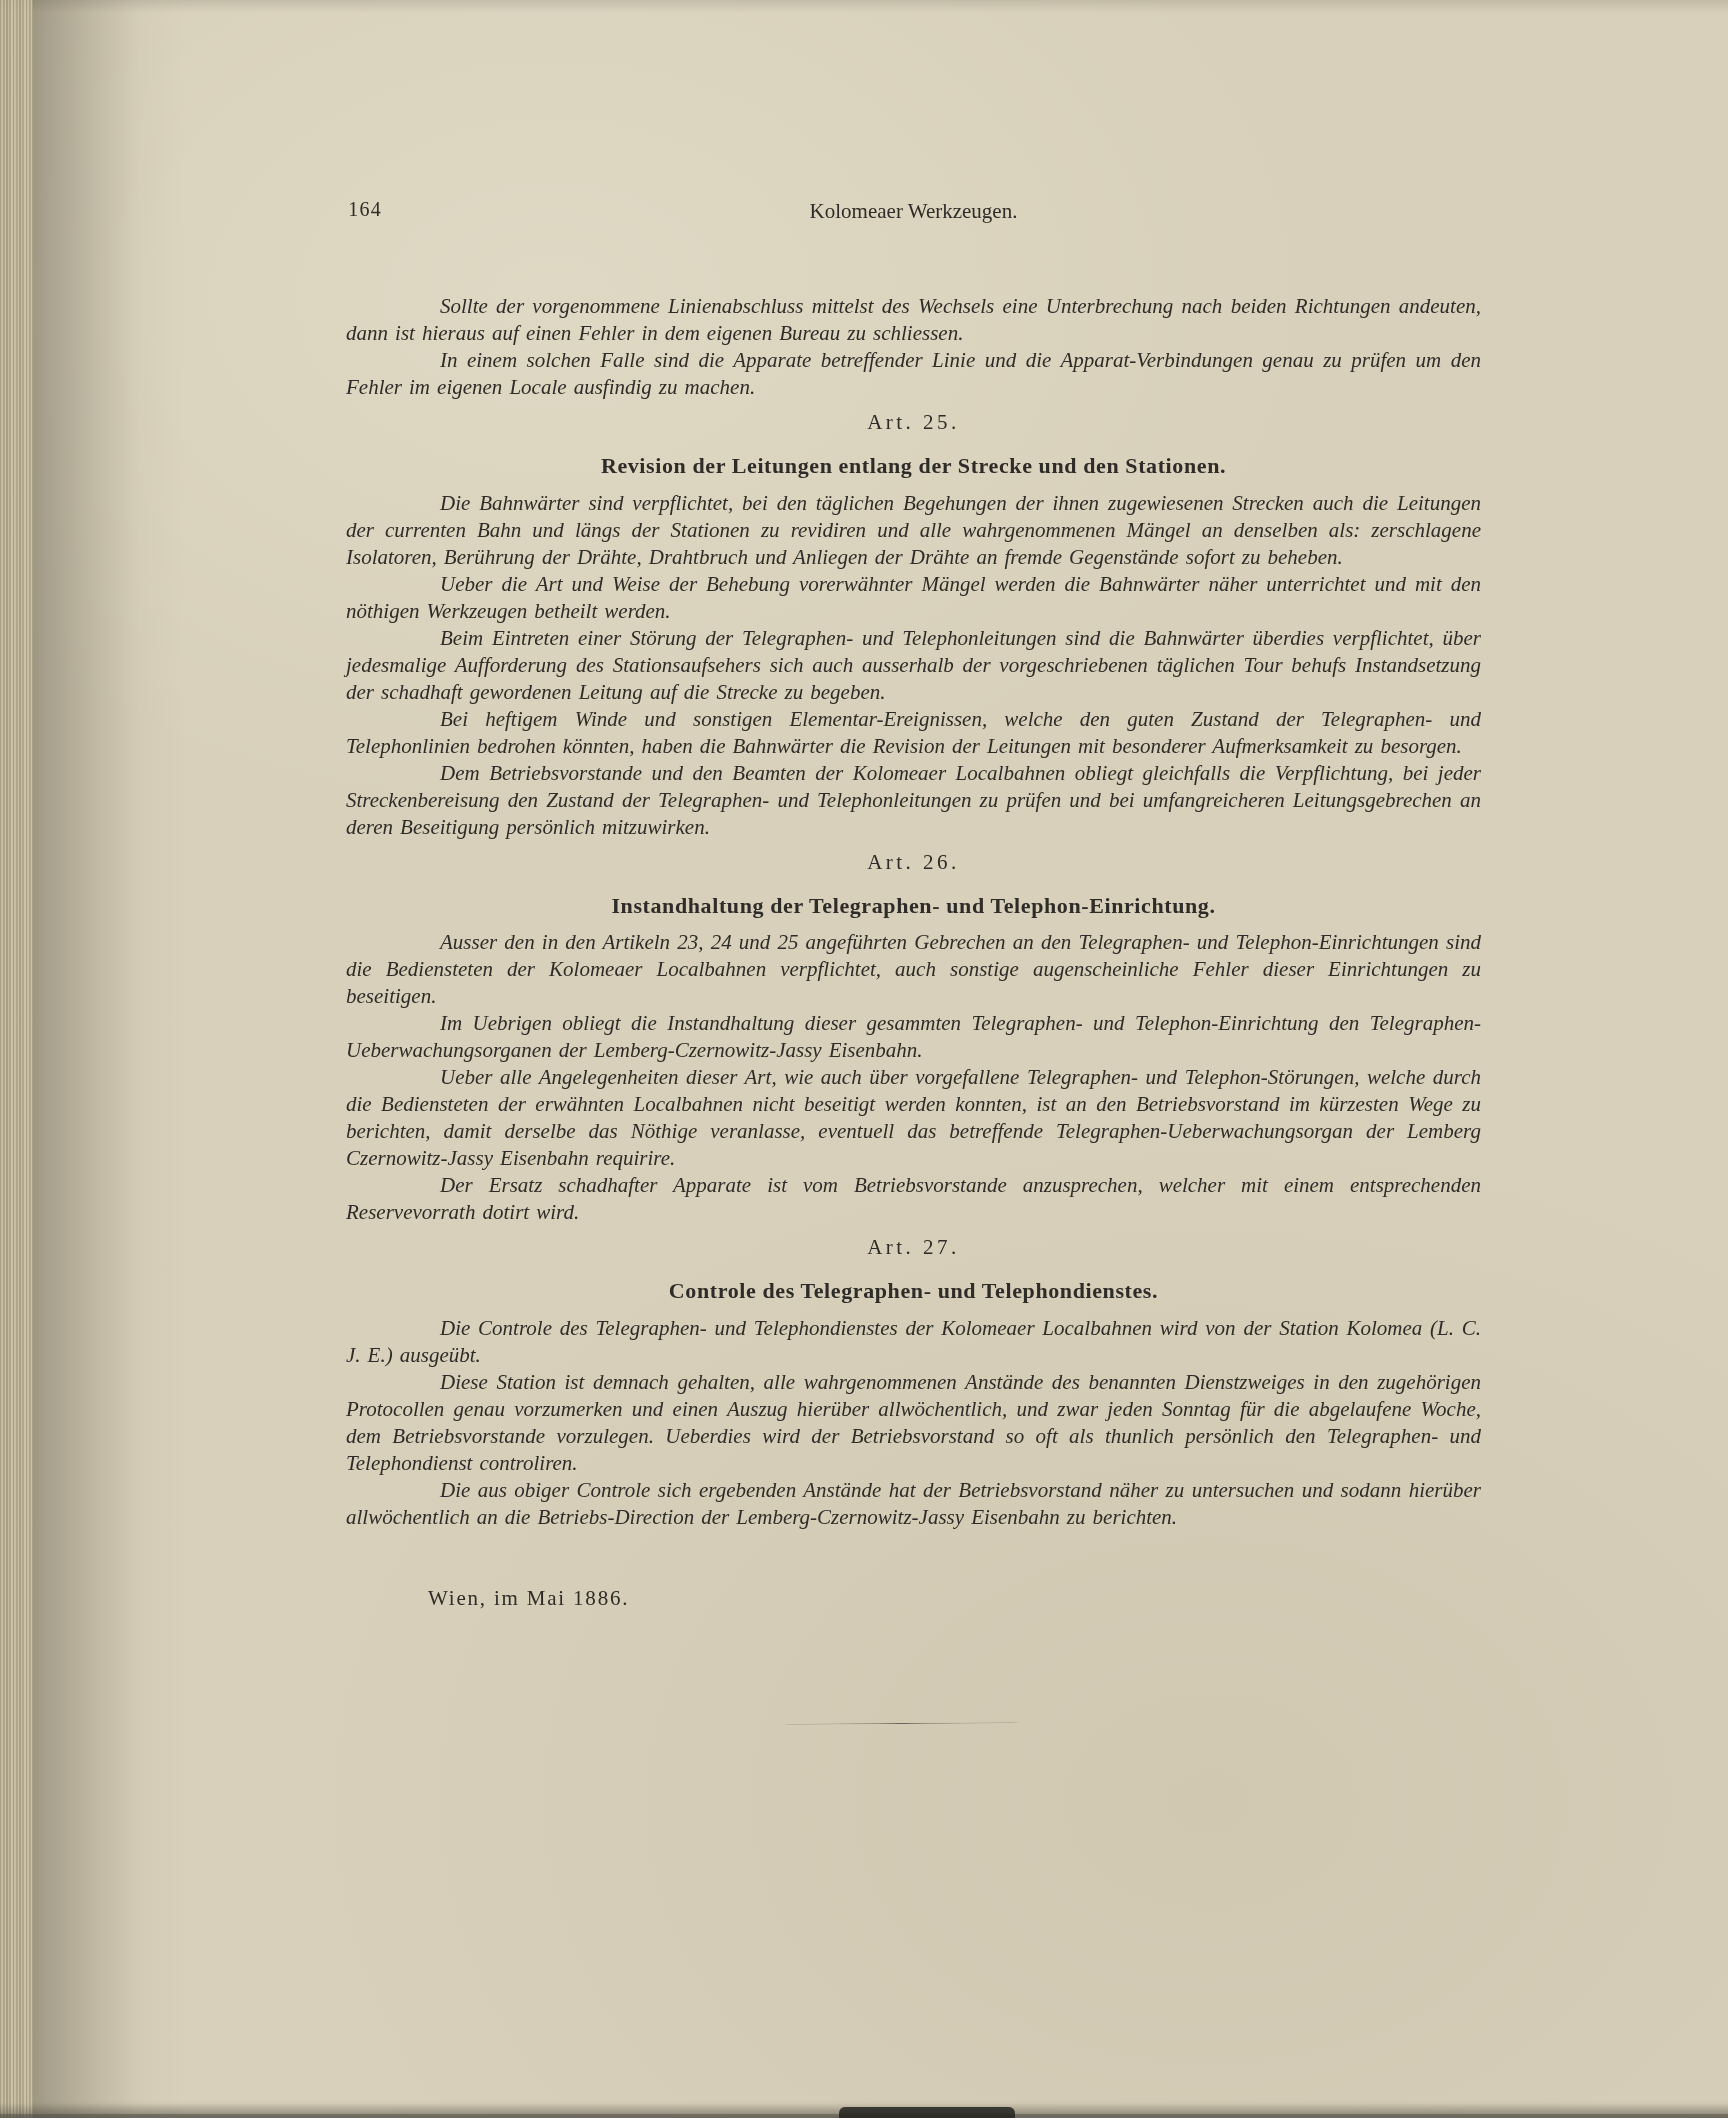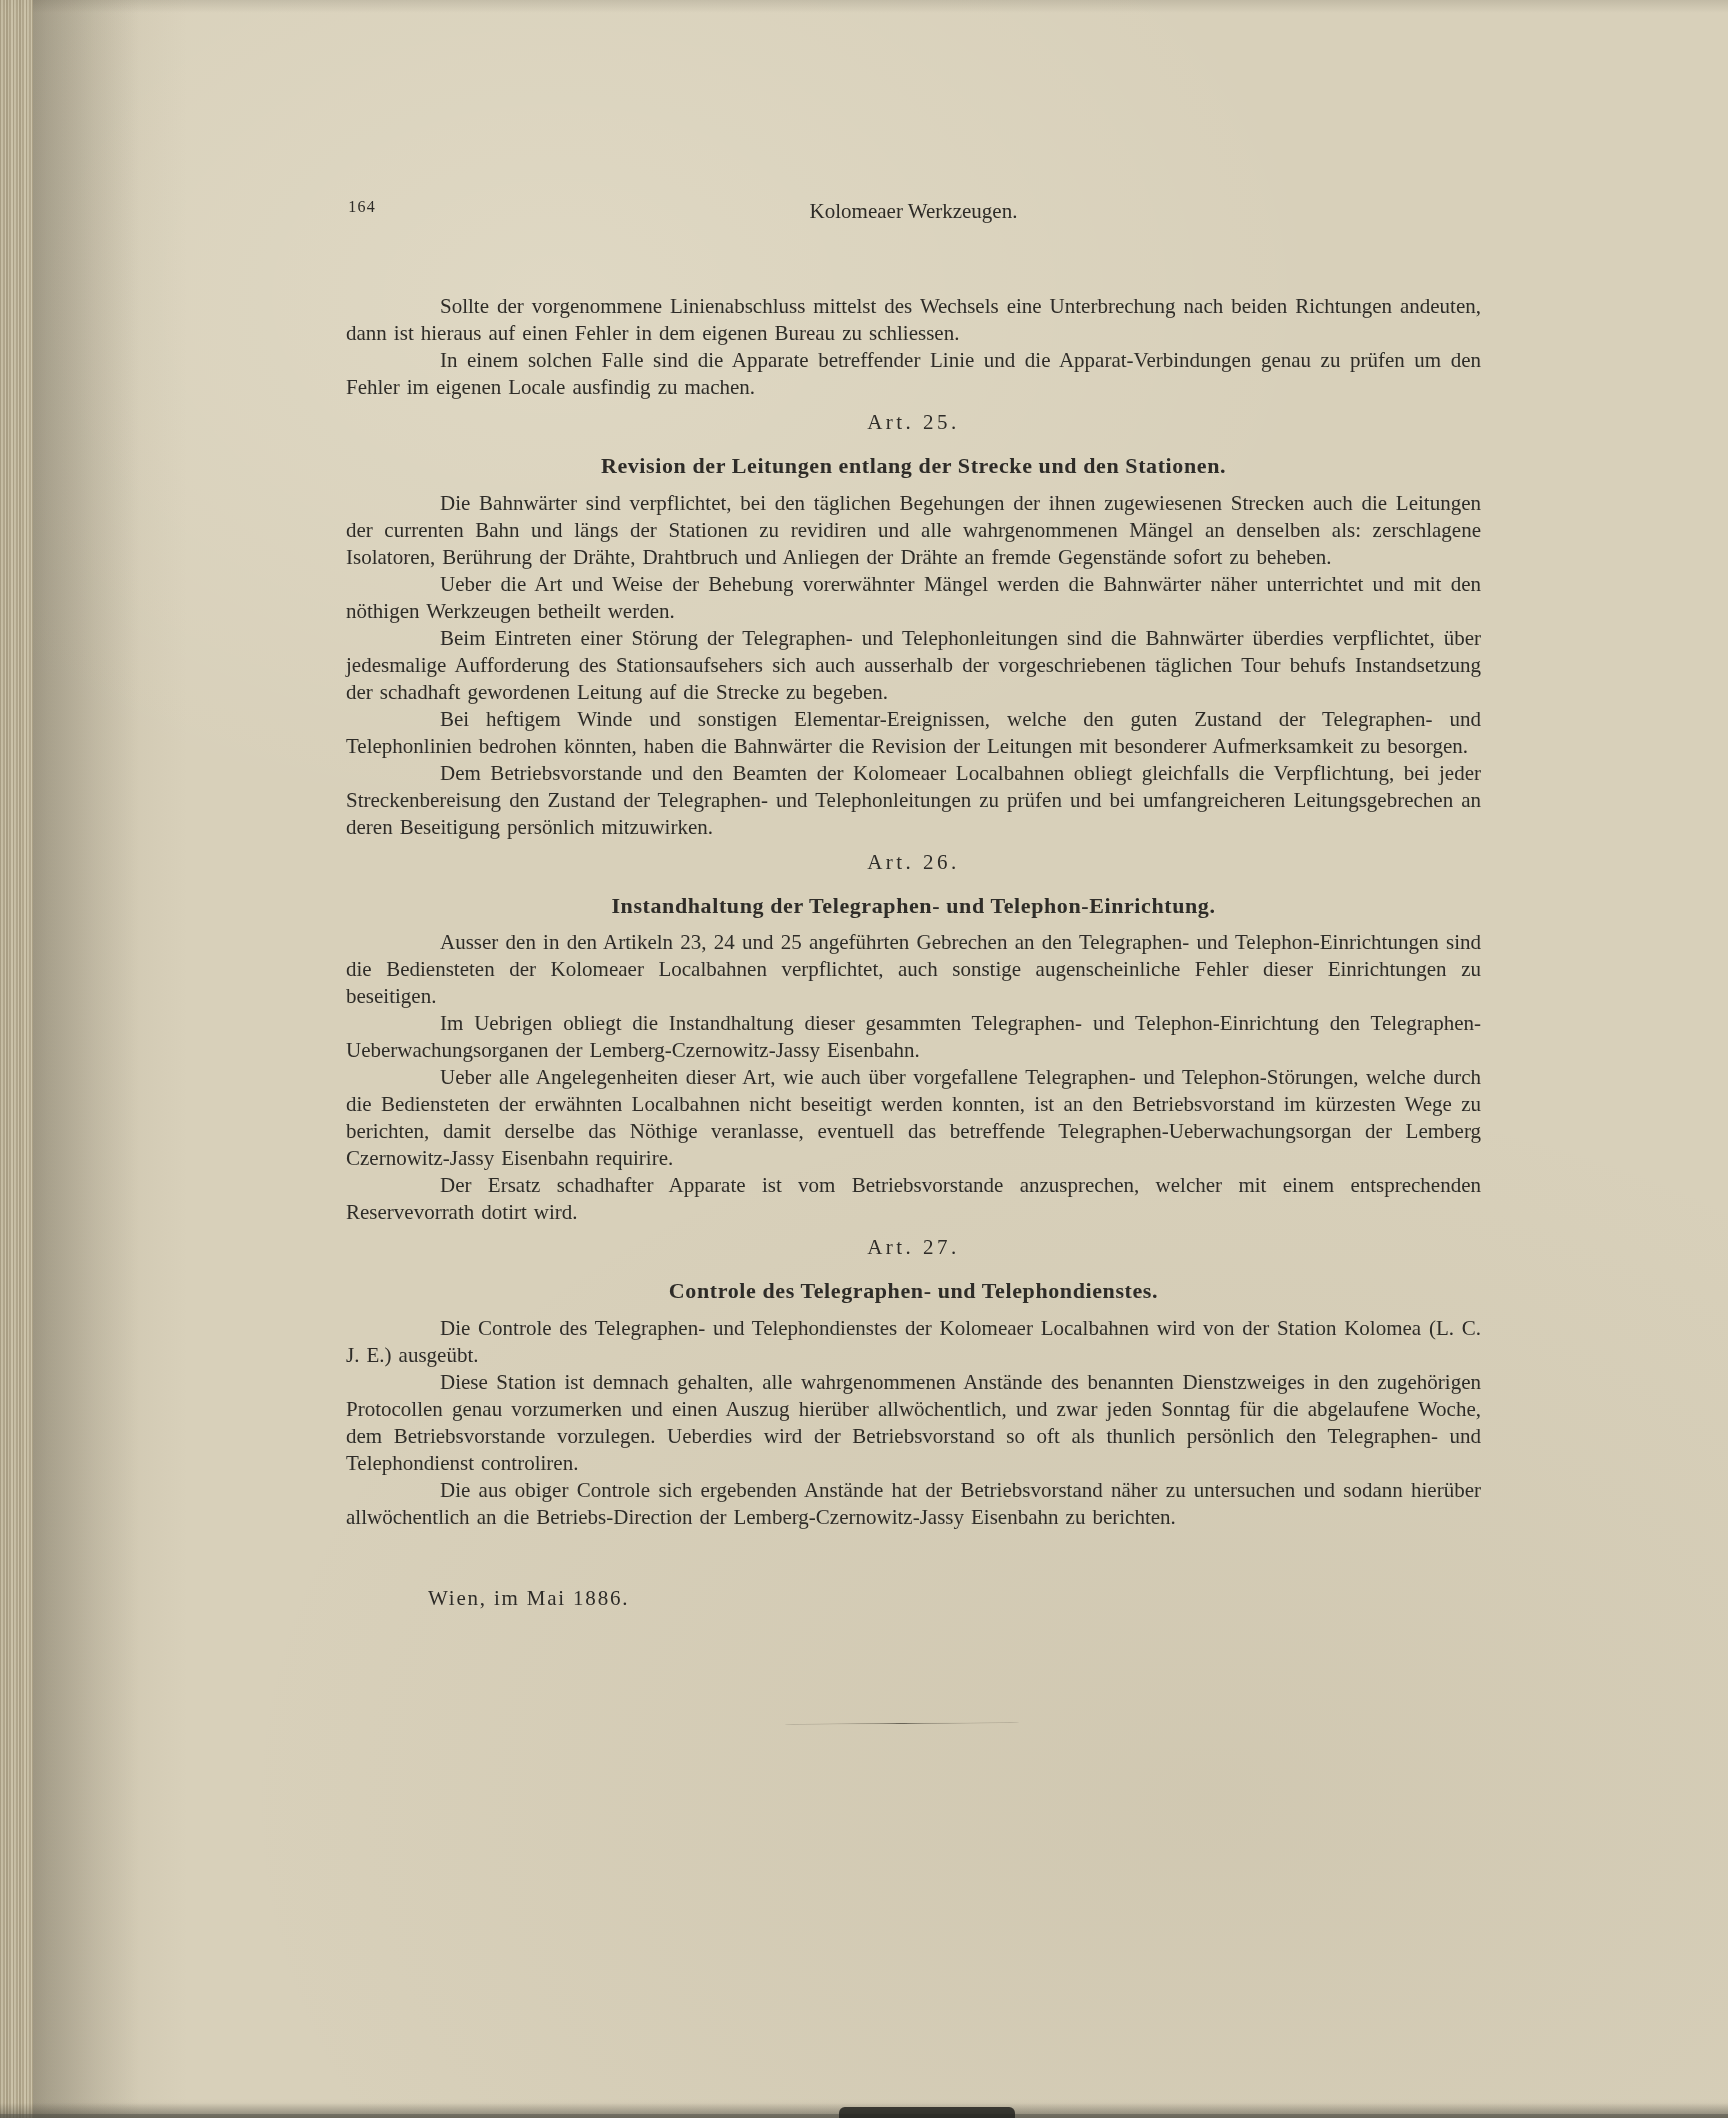--- a/index.html
+++ b/index.html
@@ -29,32 +29,32 @@
   }
   .spine-shadow {
     position: absolute; left: 33px; top: 0; bottom: 0; width: 106px;
     background: linear-gradient(90deg, rgba(70,64,48,0.25), rgba(70,64,48,0));
   }
   .page-header {
     position: absolute; top: 198px; left: 346px; width: 1135px; height: 30.5px;
   }
   .page-number {
     position: absolute; left: 2.3px; top: 0;
-    font-size: 16px; letter-spacing: 1.2px;
+    font-size: 20px; letter-spacing: 1.2px;
   }
   .running-title {
     position: absolute; left: 0; right: 0; top: 1.2px;
     text-align: center; font-size: 21px;
   }
   .content {
     position: absolute; top: 293px; left: 346px; width: 1135px;
     font-size: 21px; line-height: 27px;
     text-align: justify;
   }
-  .block.para { text-indent: 94px; word-spacing: 1.8px; }
+  .block.para { text-indent: 94px; word-spacing: 1.8px; font-style: italic; }
   .block.art {
     text-align: center; text-indent: 0;
     letter-spacing: 3.5px;
     margin-top: 8px; margin-bottom: 3.5px;
   }
   .block.heading {
     text-align: center; text-indent: 0;
     font-weight: 700; font-size: 22px; letter-spacing: 0.6px;
     margin-top: 16px; margin-bottom: 10.6px;
   }

